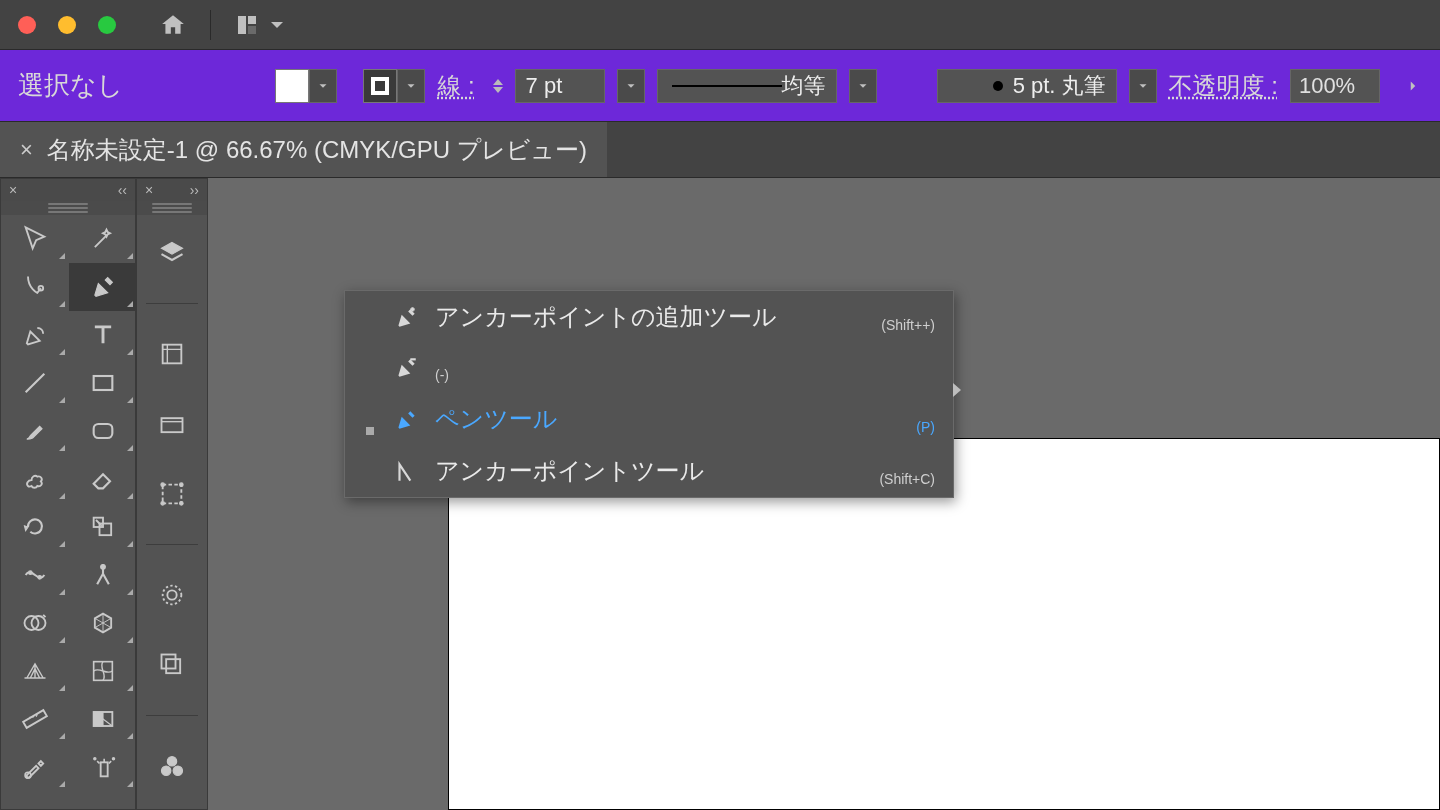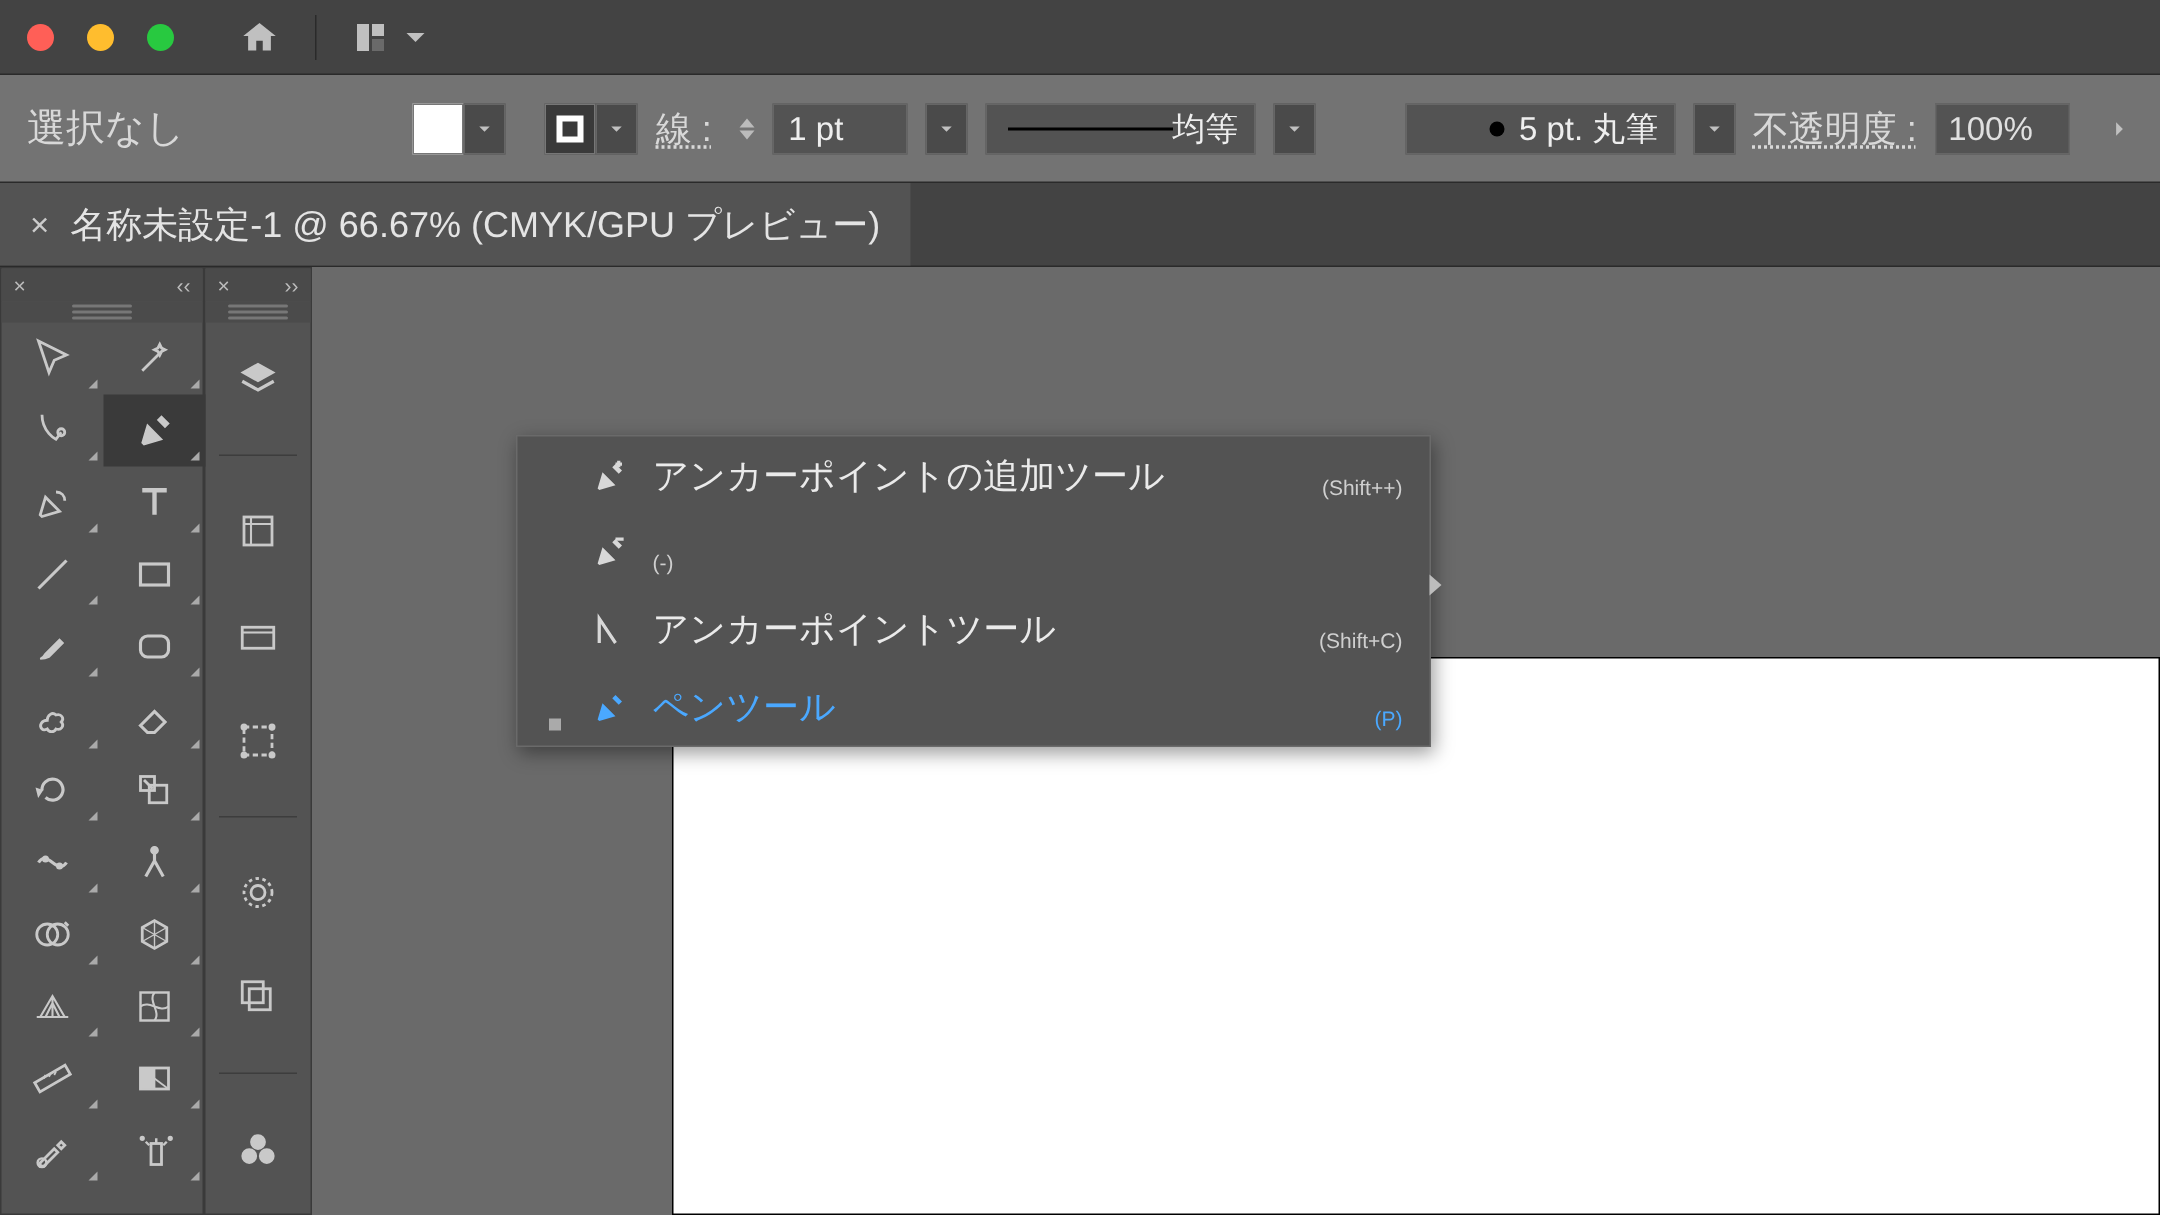--- a/index.html
+++ b/index.html
@@ -12,21 +12,21 @@
   .tl.red { background: #ff5f57; }
   .tl.yellow { background: #ffbd2e; }
   .tl.green { background: #28c940; }
   .home-icon { width: 26px; height: 26px; fill:#c0c0c0; margin-left: 30px; }
   .vsep { width:1px; height:30px; background:#2a2a2a; margin:0 10px; }
   .workspace-btn { display:flex; align-items:center; gap:6px; }
   .workspace-btn svg { width:24px; height:24px; }
   .chev { width:14px; height:14px; fill:#c0c0c0; }
 
   
-  .options-bar { height: 72px; background: #737373; display:flex; align-items:center; padding: 0 18px; gap: 12px; border-bottom:1px solid #2a2a2a; }
+  .options-bar { height: 72px; background: #6d28d9; display:flex; align-items:center; padding: 0 18px; gap: 12px; border-bottom:1px solid #2a2a2a; }
   .sel-label { color:#d8d8d8; font-size:26px; margin-right:140px; }
   .swatch-group { display:flex; align-items:center; }
   .swatch { width:34px; height:34px; border:1px solid #777; }
   .swatch.fill { background:#fff; }
   .swatch.stroke-wrap { background:#3a3a3a; display:flex; align-items:center; justify-content:center; margin-left:14px; }
   .swatch.stroke-inner { width:18px; height:18px; background:#3a3a3a; border:4px solid #fff; }
   .dd-btn { width:28px; height:34px; background:#4a4a4a; border:1px solid #666; display:flex; align-items:center; justify-content:center; }
   .label { font-size:24px; color:#d8d8d8; text-decoration: underline dotted; text-underline-offset:4px; }
   .stepper { display:flex; flex-direction:column; gap:2px; margin-left:6px; }
   .stepper .tri { width:0; height:0; border-left:5px solid transparent; border-right:5px solid transparent; }
@@ -133,21 +133,21 @@
         </svg>
       </div>
   </div>
 
   <span class="label">線 :</span>
   <div class="stepper">
     <div class="tri up"></div>
       <div class="tri down"></div>
   </div>
   <div class="field">
-    <span>1 pt</span>
+    <span>7 pt</span>
   </div>
   <div class="dd-btn">
       <svg class="chev" viewBox="0 0 24 24">
         <path d="M6 9l6 6 6-6z"></path>
       </svg>
     </div>
 
   <div class="field wide-field">
     <div class="brush-line"></div>
     <span>均等</span>
@@ -443,38 +443,38 @@
       </div>
       <div class="flyout-row">
         <span class="lead"></span>
         <span class="ficon">
             <svg viewBox="0 0 24 24">
               <path d="M5 19l3-10 8 8-10 3zM14 6l4 4 2-2-4-4z"></path>
               <path d="M16 4h5" stroke="#d8d8d8" stroke-width="2"></path>
             </svg>
           </span>
         <span class="fshortcut">(-)</span>
-      </div>
-      <div class="flyout-row">
-        <span class="lead"></span>
-        <span class="ficon">
-            <svg viewBox="0 0 24 24">
-              <path d="M6 20V5l10 15" fill="none" stroke="#d8d8d8" stroke-width="2"></path>
-            </svg>
-          </span>
-        <span class="flabel">アンカーポイントツール</span>
-        <span class="fshortcut">(Shift+C)</span>
       </div>
       <div class="flyout-row selected">
         <span class="lead">
             <span class="bullet"></span>
           </span>
         <span class="ficon">
             <svg viewBox="0 0 24 24">
               <path d="M5 19l3-10 8 8-10 3zM14 6l4 4 2-2-4-4z"></path>
             </svg>
           </span>
         <span class="flabel">ペンツール</span>
         <span class="fshortcut">(P)</span>
       </div>
+      <div class="flyout-row">
+        <span class="lead"></span>
+        <span class="ficon">
+            <svg viewBox="0 0 24 24">
+              <path d="M6 20V5l10 15" fill="none" stroke="#d8d8d8" stroke-width="2"></path>
+            </svg>
+          </span>
+        <span class="flabel">アンカーポイントツール</span>
+        <span class="fshortcut">(Shift+C)</span>
+      </div>
     </div>
   </div>
 </div>
 
 </body></html>

